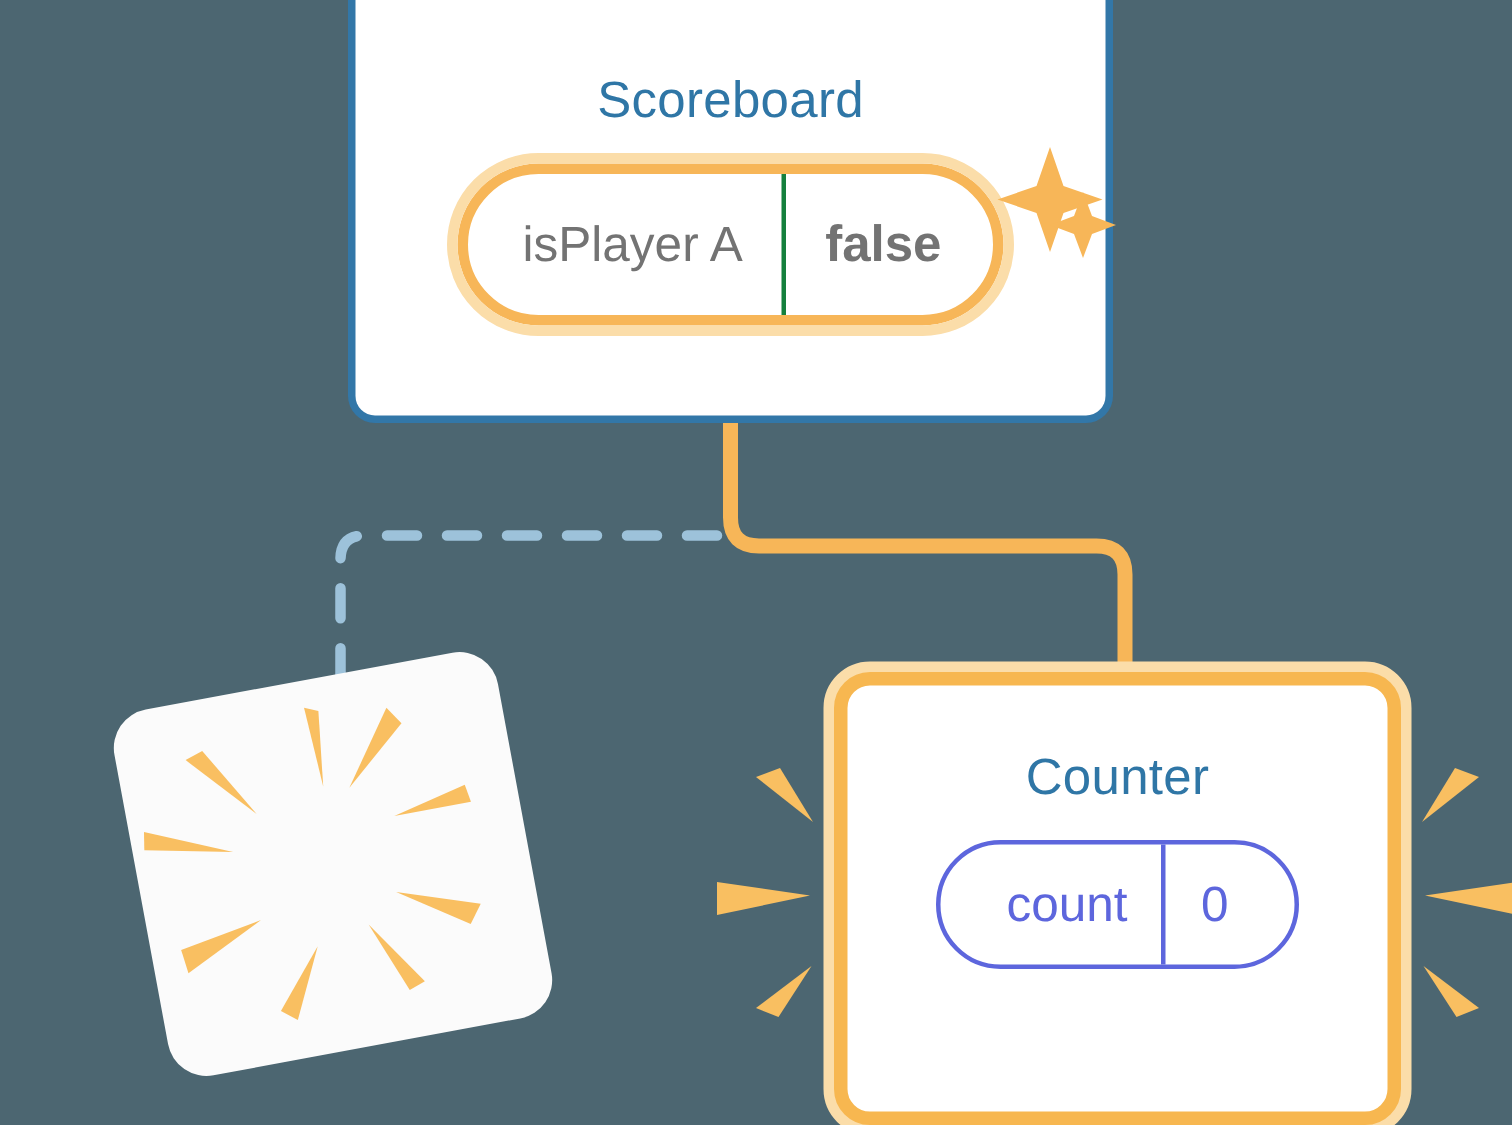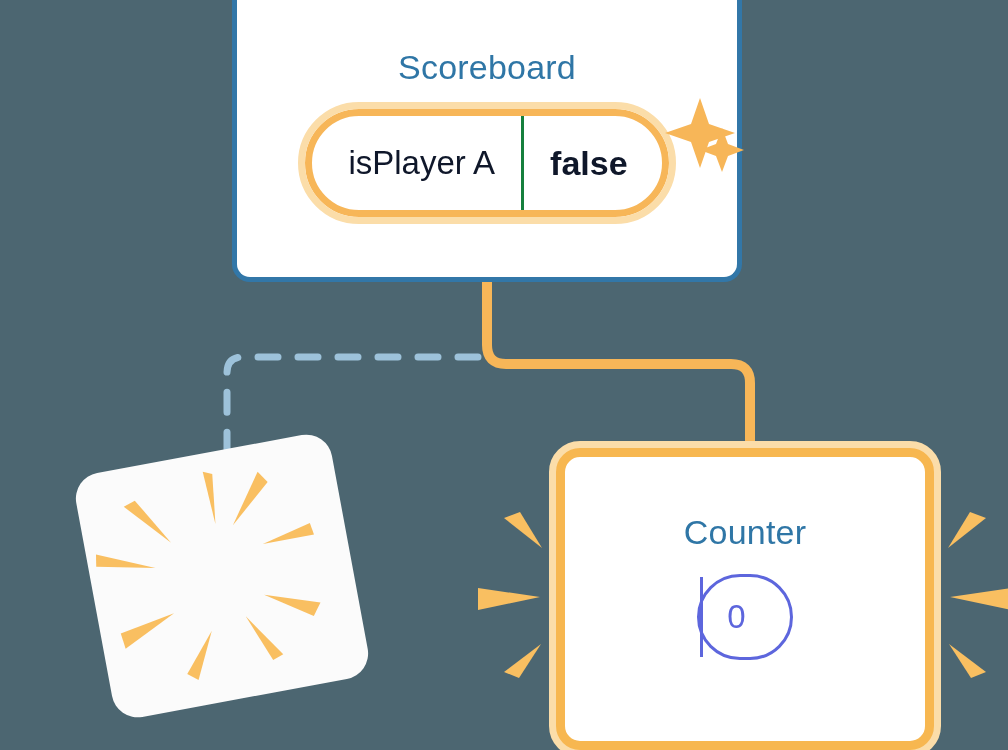--- a/index.html
+++ b/index.html
@@ -41,21 +41,21 @@
     z-index: 3;
   }
   .card-title {
     text-align: center;
     font-size: 34px;
     color: #2f76a6;
     letter-spacing: 0.2px;
     margin-top: 48px;
   }
   .card-title.counter-title {
-    margin-top: 56px;
+    margin-top: 42px;
   }
 
   
   .pill-wrap {
     display: flex;
     justify-content: center;
     margin-top: 22px;
   }
   .pill {
     display: flex;
@@ -68,21 +68,21 @@
     border: 7px solid #f7b658;
     border-radius: 56px;
     outline: 7px solid #fbdda9;
     outline-offset: 0px;
   }
   .pill-orange .pill-key,
   .pill-orange .pill-val {
     display: flex;
     align-items: center;
     justify-content: center;
-    color: #0f172a;
+    color: #737373;
   }
   .pill-orange .pill-key {
     padding: 0 26px 0 36px;
     font-size: 33px;
   }
   .pill-orange .pill-val {
     padding: 0 34px 0 26px;
     font-size: 34px;
     font-weight: bold;
     border-left: 3px solid #15803d;
@@ -196,20 +196,21 @@
         <polygon points="46,38 58,34 86,82"></polygon>
       </g>
     </svg>
   </div>
 
   <div class="card-counter-halo"></div>
   <div class="card-counter">
     <div class="card-title counter-title">Counter</div>
     <div class="pill-wrap">
       <div class="pill pill-purple">
+        <div class="pill-key">count</div>
         <div class="pill-val">0</div>
       </div>
     </div>
   </div>
 
   <svg class="svg-layer" viewBox="0 0 1008 750" style="z-index:1;">
     <g fill="#f9bf61">
       <polygon points="504,518 520,512 542,548"></polygon>
       <polygon points="478,588 540,597 478,610"></polygon>
       <polygon points="504,672 519,678 541,644"></polygon>

